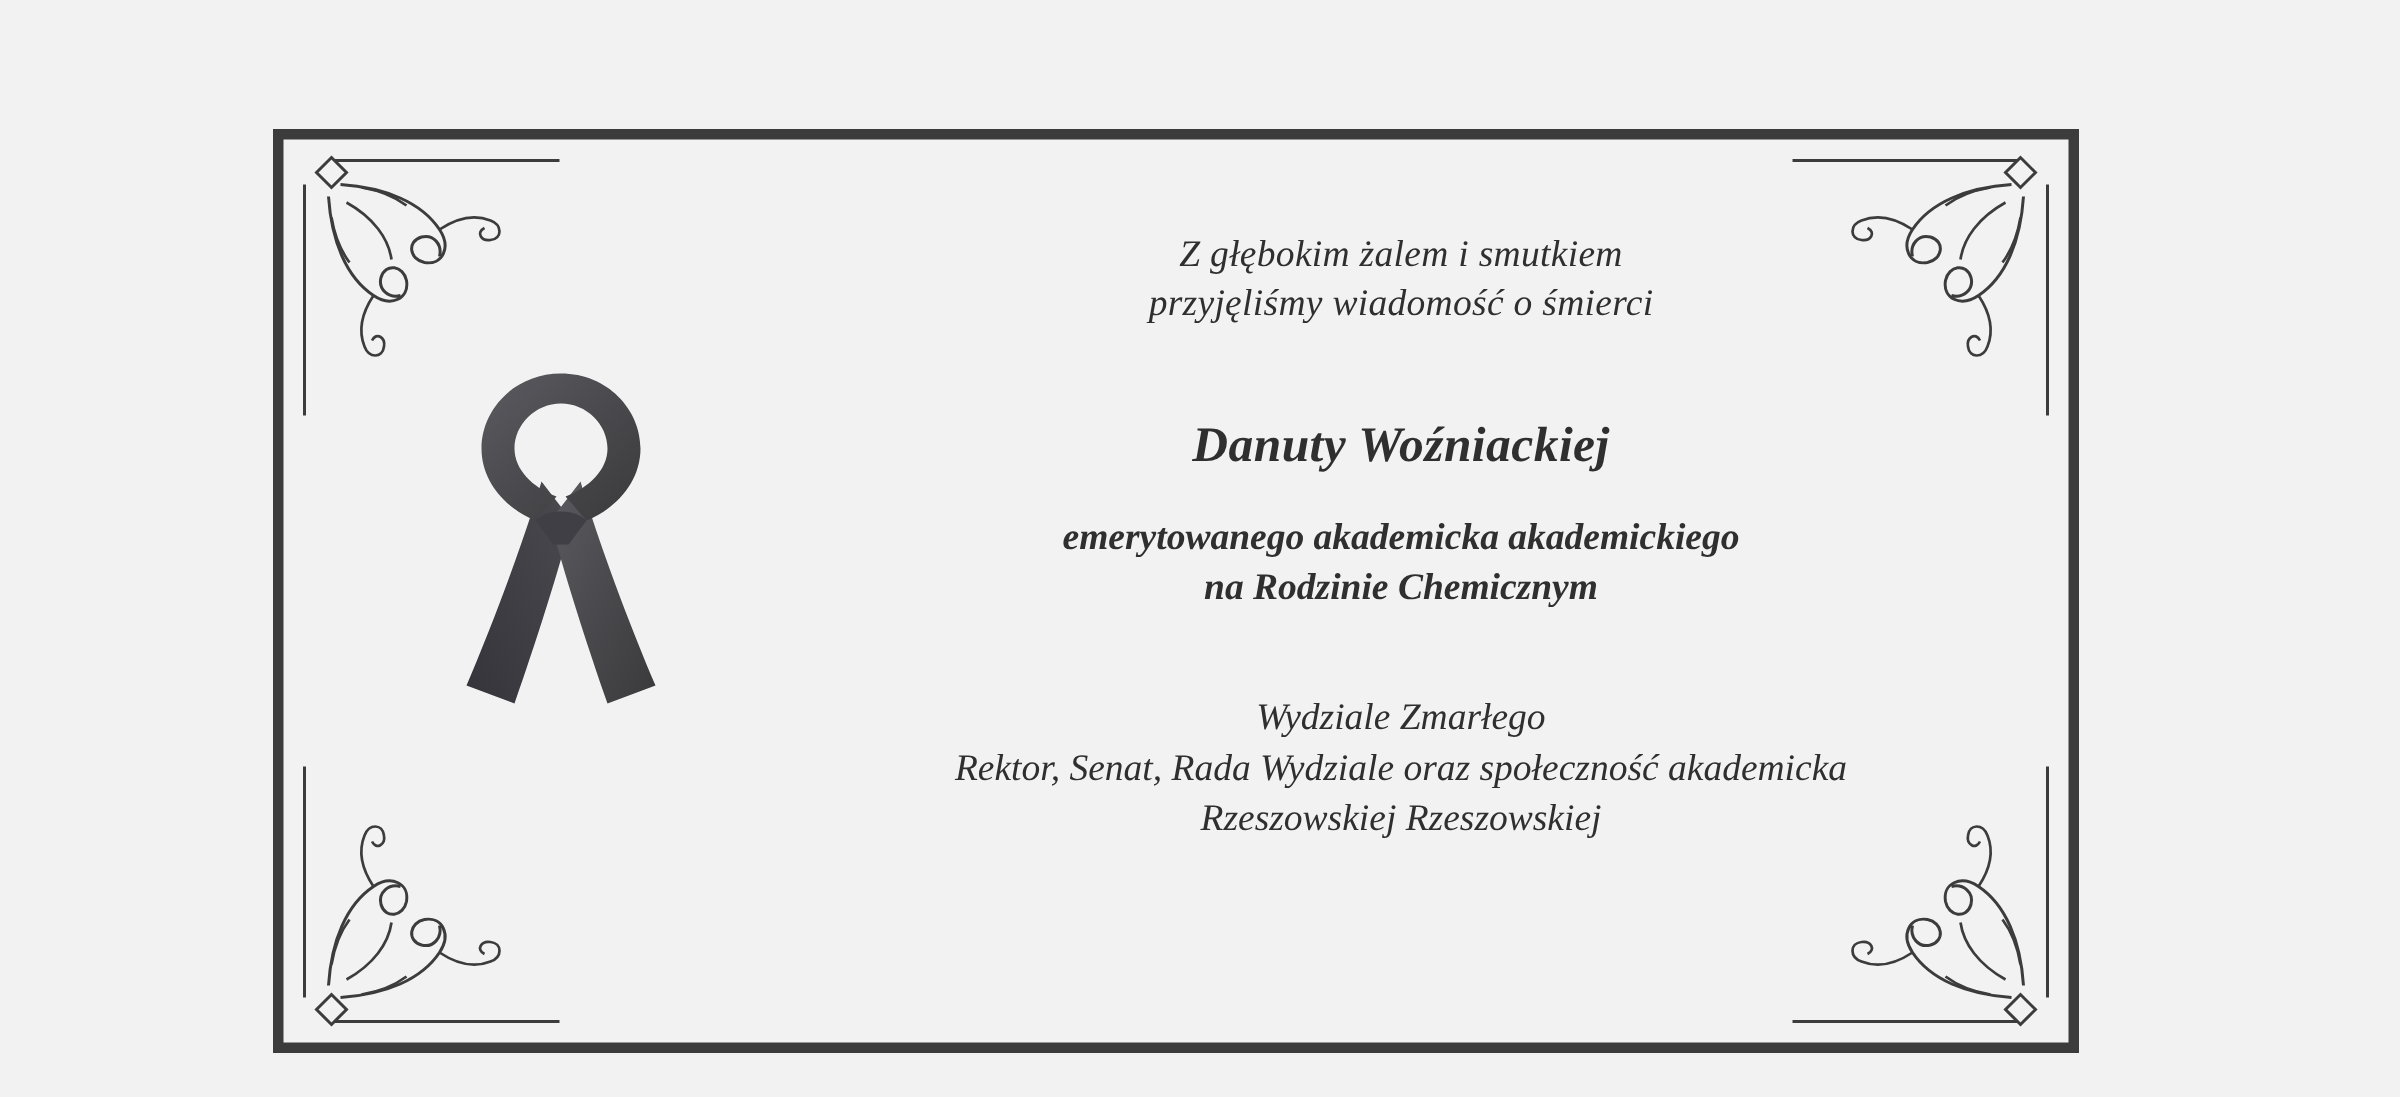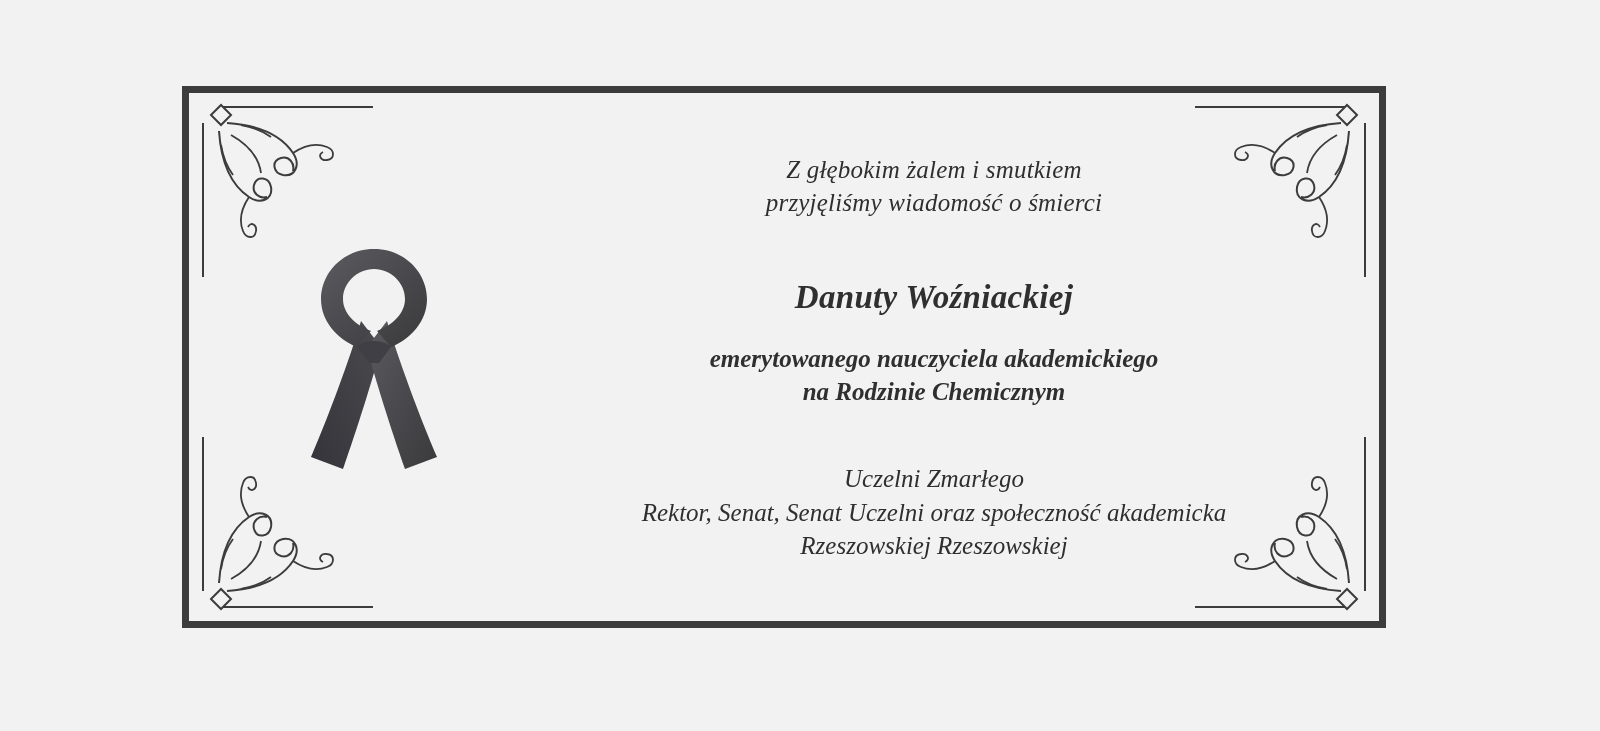--- a/index.html
+++ b/index.html
@@ -20,21 +20,21 @@
     height: 731px;
     background: #f2f2f2;
   }
 
   
   .frame {
     position: absolute;
     left: 182px;
     top: 86px;
     width: 1204px;
-    height: 542px;
+    height: 616px;
     border: 7px solid #3c3c3c;
     background: #f2f2f2;
     box-sizing: border-box;
   }
 
   .frame-inner {
     position: absolute;
     inset: 0;
     overflow: hidden;
   }
@@ -208,27 +208,27 @@
         <div class="text-block">
 
           <div class="lead">
             <span class="line">Z głębokim żalem i smutkiem</span>
             <span class="line">przyjęliśmy wiadomość o śmierci</span>
           </div>
 
           <div class="name">Danuty Woźniackiej</div>
 
           <div class="role">
-            <span class="line">emerytowanego nauczyciela akademickiego</span>
+            <span class="line">emerytowanego akademicka akademickiego</span>
             <span class="line">na Rodzinie Chemicznym</span>
           </div>
 
           <div class="closing">
-            <span class="line">Uczelni Zmarłego</span>
-            <span class="line">Rektor, Senat, Senat Uczelni oraz społeczność akademicka</span>
+            <span class="line">Wydziale Zmarłego</span>
+            <span class="line">Rektor, Senat, Rada Wydziale oraz społeczność akademicka</span>
             <span class="line">Rzeszowskiej Rzeszowskiej</span>
           </div>
 
         </div>
       </div>
     </div>
   </div>
 </div>
 
 </body></html>

